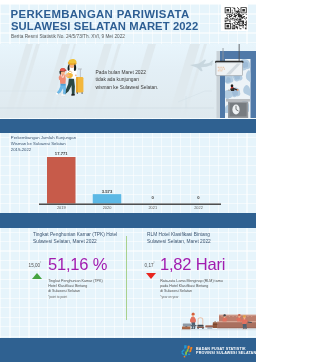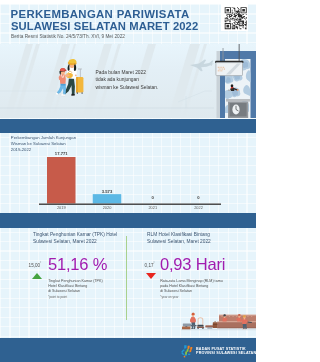--- a/index.html
+++ b/index.html
@@ -286,21 +286,21 @@
   <div class="bignum bn1">51,16 %</div>
   <div class="statDesc sd1">
     <div>Tingkat Penghunian Kamar (TPK)</div>
     <div>Hotel Klasifikasi Bintang</div>
     <div>di Sulawesi Selatan</div>
     <div class="note">*point to point</div>
   </div>
 
   <div class="delta d2"><span>0,17</span><sup>°</sup></div>
   <div class="tri triDown"></div>
-  <div class="bignum bn2">0,93 Hari</div>
+  <div class="bignum bn2">1,82 Hari</div>
   <div class="statDesc sd2">
     <div>Rata-rata Lama Menginap (RLM) tamu</div>
     <div>pada Hotel Klasifikasi Bintang</div>
     <div>di Sulawesi Selatan</div>
     <div class="note">*year on year</div>
   </div>
 
   <div class="hotelstrip">
    <svg width="75" height="26" viewBox="0 0 75 26">
 

